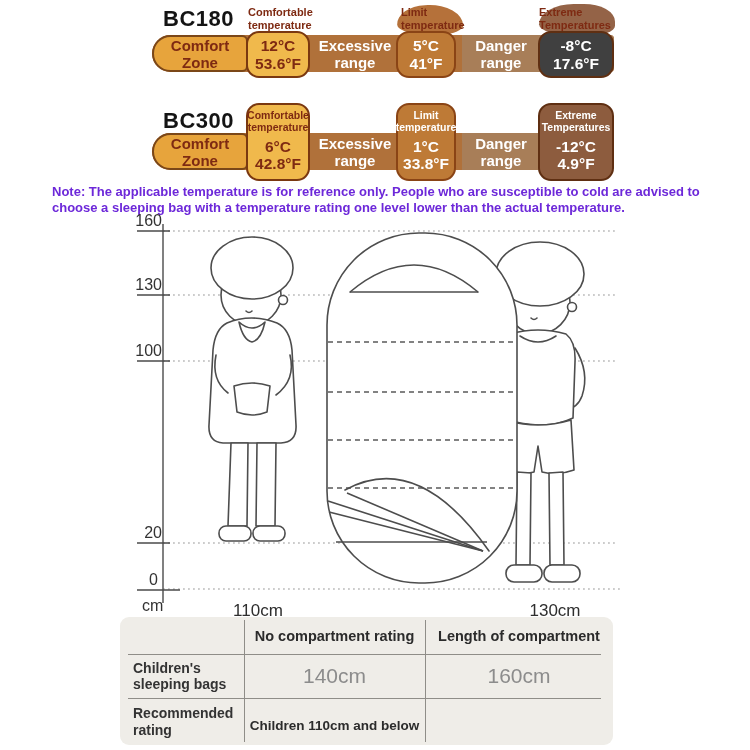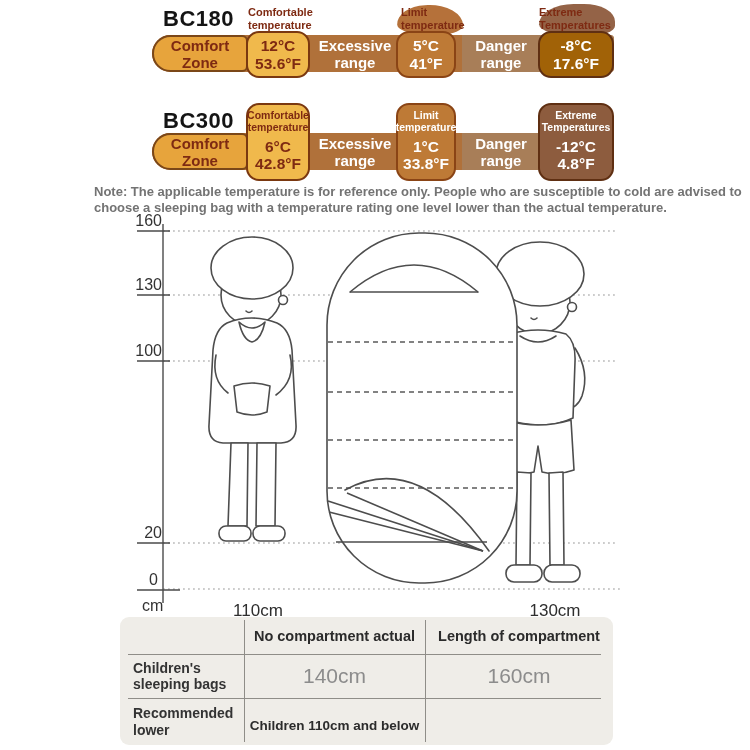--- a/index.html
+++ b/index.html
@@ -25,42 +25,42 @@
   .lbl-comfort{left:152px;width:96px;color:#7E2A12;}
   .lbl-excessive{left:312px;width:86px;color:#fff;}
   .lbl-danger{left:462px;width:78px;color:#fff;text-align:center;}
 
   .temp-box{position:absolute;z-index:2;border-radius:13px;display:flex;flex-direction:column;
        align-items:center;justify-content:center;text-align:center;}
   .short{top:27px;height:47px;}
   .tall{top:1px;height:78px;justify-content:flex-start;padding-top:3px;}
   .box-comfortable{left:246px;width:64px;background:#F0B94C;border:2px solid #7A3810;}
   .box-limit{left:396px;width:60px;background:#BE7A36;border:2px solid #8A4415;}
-  .box-extreme{left:538px;width:76px;background:#a16207;border:2px solid #5F2F12;}
+  .box-extreme{left:538px;width:76px;background:#404040;border:2px solid #5F2F12;}
   .row-300 .box-extreme{background:#8D5C3E;}
   .temp-c,.temp-f{font-size:15.5px;font-weight:bold;color:#fff;line-height:1.15;}
   .maroon-t{color:#7E2A12;}
   .box-label{font-size:10.5px;font-weight:bold;line-height:1.12;color:#fff;padding:2px 1px 2px;}
   .box-yellow .box-label{color:#7E2A12;}
   .tall .temp-c{margin-top:2px;}
 
   .above-label{position:absolute;top:2px;width:78px;font-size:11px;font-weight:bold;
        color:#7E2A12;line-height:1.15;z-index:2;}
   .lbl-above-comfortable{left:248px;}
   .lbl-above-limit{left:401px;}
   .lbl-above-extreme{left:539px;}
   .swoosh{position:absolute;z-index:1;}
   .swoosh-limit{left:397px;top:1px;width:66px;height:30px;background:#B5713A;
        border-radius:45% 55% 35% 60%/65% 75% 30% 40%;transform:rotate(-2deg);}
   .swoosh-extreme{left:539px;top:0;width:76px;height:32px;background:#946347;
        border-radius:50% 45% 40% 55%/70% 60% 35% 40%;}
 
   
-  .note{position:absolute;left:52px;top:184px;width:650px;color:#737373;
-        font-size:13px;font-weight:bold;line-height:1.22;margin-left:42px;}
+  .note{position:absolute;left:52px;top:184px;width:650px;color:#6d28d9;
+        font-size:13px;font-weight:bold;line-height:1.22;}
 
   
   .chart-svg{position:absolute;left:0;top:210px;}
   .chart-svg text{font-family:"Liberation Sans", sans-serif;}
   .tick-label{font-size:16px;fill:#333;}
   .unit-label{font-size:16px;fill:#333;}
   .height-label{font-size:17px;fill:#2e2e2e;}
   .line-art{stroke:#4d4d4d;stroke-width:1.6;fill:#fff;stroke-linecap:round;stroke-linejoin:round;}
   .line-art-open{stroke:#4d4d4d;stroke-width:1.6;fill:none;stroke-linecap:round;stroke-linejoin:round;}
 
@@ -125,21 +125,21 @@
       <div class="temp-f maroon-t">42.8°F</div>
     </div>
     <div class="temp-box tall box-limit">
       <div class="box-label">Limit temperature</div>
       <div class="temp-c">1°C</div>
       <div class="temp-f">33.8°F</div>
     </div>
     <div class="temp-box tall box-extreme">
       <div class="box-label">Extreme Temperatures</div>
       <div class="temp-c">-12°C</div>
-      <div class="temp-f">4.8°F</div>
+      <div class="temp-f">4.9°F</div>
     </div>
   </div>
 
   <div class="note">Note: The applicable temperature is for reference only. People who are susceptible to cold are advised to choose a sleeping bag with a temperature rating one level lower than the actual temperature.</div>
 
   <svg class="chart-svg" width="750" height="415" viewBox="0 0 750 415">
 
     <g stroke="#9a9a9a" stroke-width="1.1" stroke-dasharray="1.8 3.2">
       <line x1="163" y1="21" x2="617" y2="21"></line>
       <line x1="163" y1="85" x2="617" y2="85"></line>
@@ -212,28 +212,28 @@
       <line x1="328" y1="291" x2="483" y2="341" stroke="#4d4d4d" stroke-width="1.6"></line>
       <line x1="329" y1="302" x2="483" y2="341" stroke="#4d4d4d" stroke-width="1.6"></line>
     </g>
 
     <text class="height-label" x="258" y="406" text-anchor="middle">110cm</text>
     <text class="height-label" x="555" y="406" text-anchor="middle">130cm</text>
   </svg>
 
   <div class="size-table">
     <div class="th"></div>
-    <div class="th">No compartment actual</div>
+    <div class="th">No compartment rating</div>
     <div class="th">Length of compartment</div>
 
     <div class="rl">Children's sleeping bags</div>
     <div class="v-big">140cm</div>
     <div class="v-big">160cm</div>
 
-    <div class="rl">Recommended lower</div>
+    <div class="rl">Recommended rating</div>
     <div class="rv">Children 110cm and below</div>
 
     <div class="vl vl1"></div>
     <div class="vl vl2"></div>
     <div class="hl hl1"></div>
     <div class="hl hl2"></div>
   </div>
 
 </div>
 

